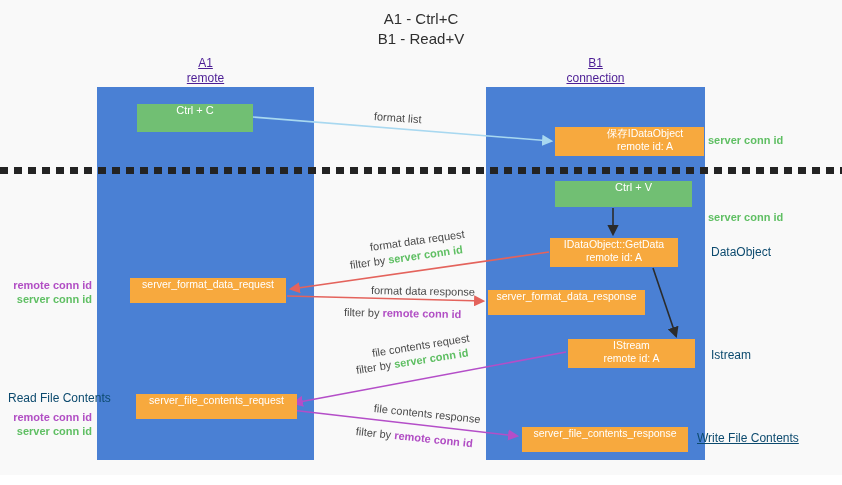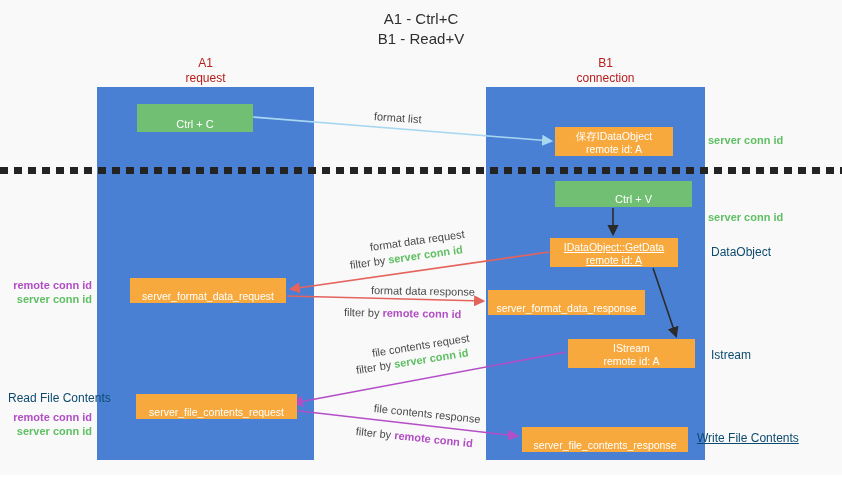--- a/index.html
+++ b/index.html
@@ -4,28 +4,28 @@
 <style>
   html,body { margin:0; padding:0; }
   .canvas {
     position:relative; width:842px; height:475px;
     background:#f9f9f9; overflow:hidden;
     font-family:"Liberation Sans", sans-serif;
     color:#3a3a3a;
   }
   .title-block { position:absolute; left:0; top:9px; width:842px; text-align:center;
     font-size:15px; color:#2f2f2f; line-height:1.33; }
-  .col-header { position:absolute; text-align:center; font-size:12px; color:#b91c1c; line-height:1.25; }
+  .col-header { position:absolute; text-align:center; font-size:12px; color:#4c1d95; line-height:1.25;text-decoration:underline; }
   .lifeline { position:absolute; top:87px; height:373px; background:var(--column_blue,#4a80d4); }
   .lifeline.left  { left:97px;  width:217px; }
   .lifeline.right { left:486px; width:219px; }
   .dotted-divider { position:absolute; left:0; top:167px; width:842px; height:7px;
     background-image:repeating-linear-gradient(90deg,#232323 0 8px,transparent 8px 14px); }
   .node { position:absolute; display:flex; flex-direction:column; align-items:center;
-    justify-content:flex-end; color:#fff; text-align:center; font-size:10.5px;
+    justify-content:flex-start; color:#fff; text-align:center; font-size:10.5px;
     line-height:1.25; white-space:nowrap; }
   .node.green  { background:var(--box_green,#71bf73); font-size:11px; }
   .node.orange { background:var(--box_orange,#f7a93e); }
   .svg-layer { position:absolute; left:0; top:0; width:842px; height:485px; pointer-events:none; }
   .arr { fill:none; stroke-width:1.6; }
   .arr.blue   { stroke:var(--arrow_blue,#a8d8f0); }
   .arr.red    { stroke:var(--arrow_red,#e4635c); }
   .arr.purple { stroke:var(--arrow_purple,#b44ec8); }
   .arr.black  { stroke:#2b2b2b; }
   .mk-blue   { fill:var(--arrow_blue,#a8d8f0); }
@@ -47,23 +47,23 @@
 
 <div class="canvas">
 
   <div class="title-block">
     <div>A1 - Ctrl+C</div>
     <div>B1 - Read+V</div>
   </div>
 
   <div class="col-header" style="left:97px; top:56px; width:217px;">
     <div>A1</div>
-    <div>request</div>
+    <div>remote</div>
   </div>
-  <div class="col-header" style="left:496px; top:56px; width:219px;">
+  <div class="col-header" style="left:486px; top:56px; width:219px;">
     <div>B1</div>
     <div>connection</div>
   </div>
 
   <div class="lifeline left"></div>
   <div class="lifeline right"></div>
 
   <div class="dotted-divider"></div>
 
   <svg class="svg-layer" viewBox="0 0 842 485">
@@ -87,30 +87,30 @@
     <line class="arr red" x1="287" y1="296" x2="483" y2="301" marker-end="url(#m-red)"></line>
     <line class="arr black" x1="653" y1="268" x2="676" y2="336" marker-end="url(#m-black)"></line>
     <line class="arr purple" x1="566" y1="352" x2="294" y2="403" marker-end="url(#m-purple)"></line>
     <line class="arr purple" x1="291" y1="410" x2="517" y2="436" marker-end="url(#m-purple)"></line>
   </svg>
 
   <div class="node green" style="left:137px; top:104px; width:116px; height:28px;">
     <span>Ctrl + C</span>
   </div>
 
-  <div class="node orange" style="left:555px; top:127px; width:118px; height:29px;">
+  <div class="node orange" style="left:555px; top:127px; width:118px; height:29px;padding-left:31px;">
     <span>保存IDataObject</span>
     <span>remote id: A</span>
   </div>
 
   <div class="node green" style="left:555px; top:181px; width:117px; height:26px;padding-left:20px;">
     <span>Ctrl + V</span>
   </div>
 
-  <div class="node orange" style="left:550px; top:238px; width:128px; height:29px;text-decoration:underline;">
+  <div class="node orange" style="left:550px; top:238px; width:128px; height:29px;">
     <span>IDataObject::GetData</span>
     <span>remote id: A</span>
   </div>
 
   <div class="node orange" style="left:130px; top:278px; width:156px; height:25px;">
     <span>server_format_data_request</span>
   </div>
 
   <div class="node orange" style="left:488px; top:290px; width:157px; height:25px;">
     <span>server_format_data_response</span>

